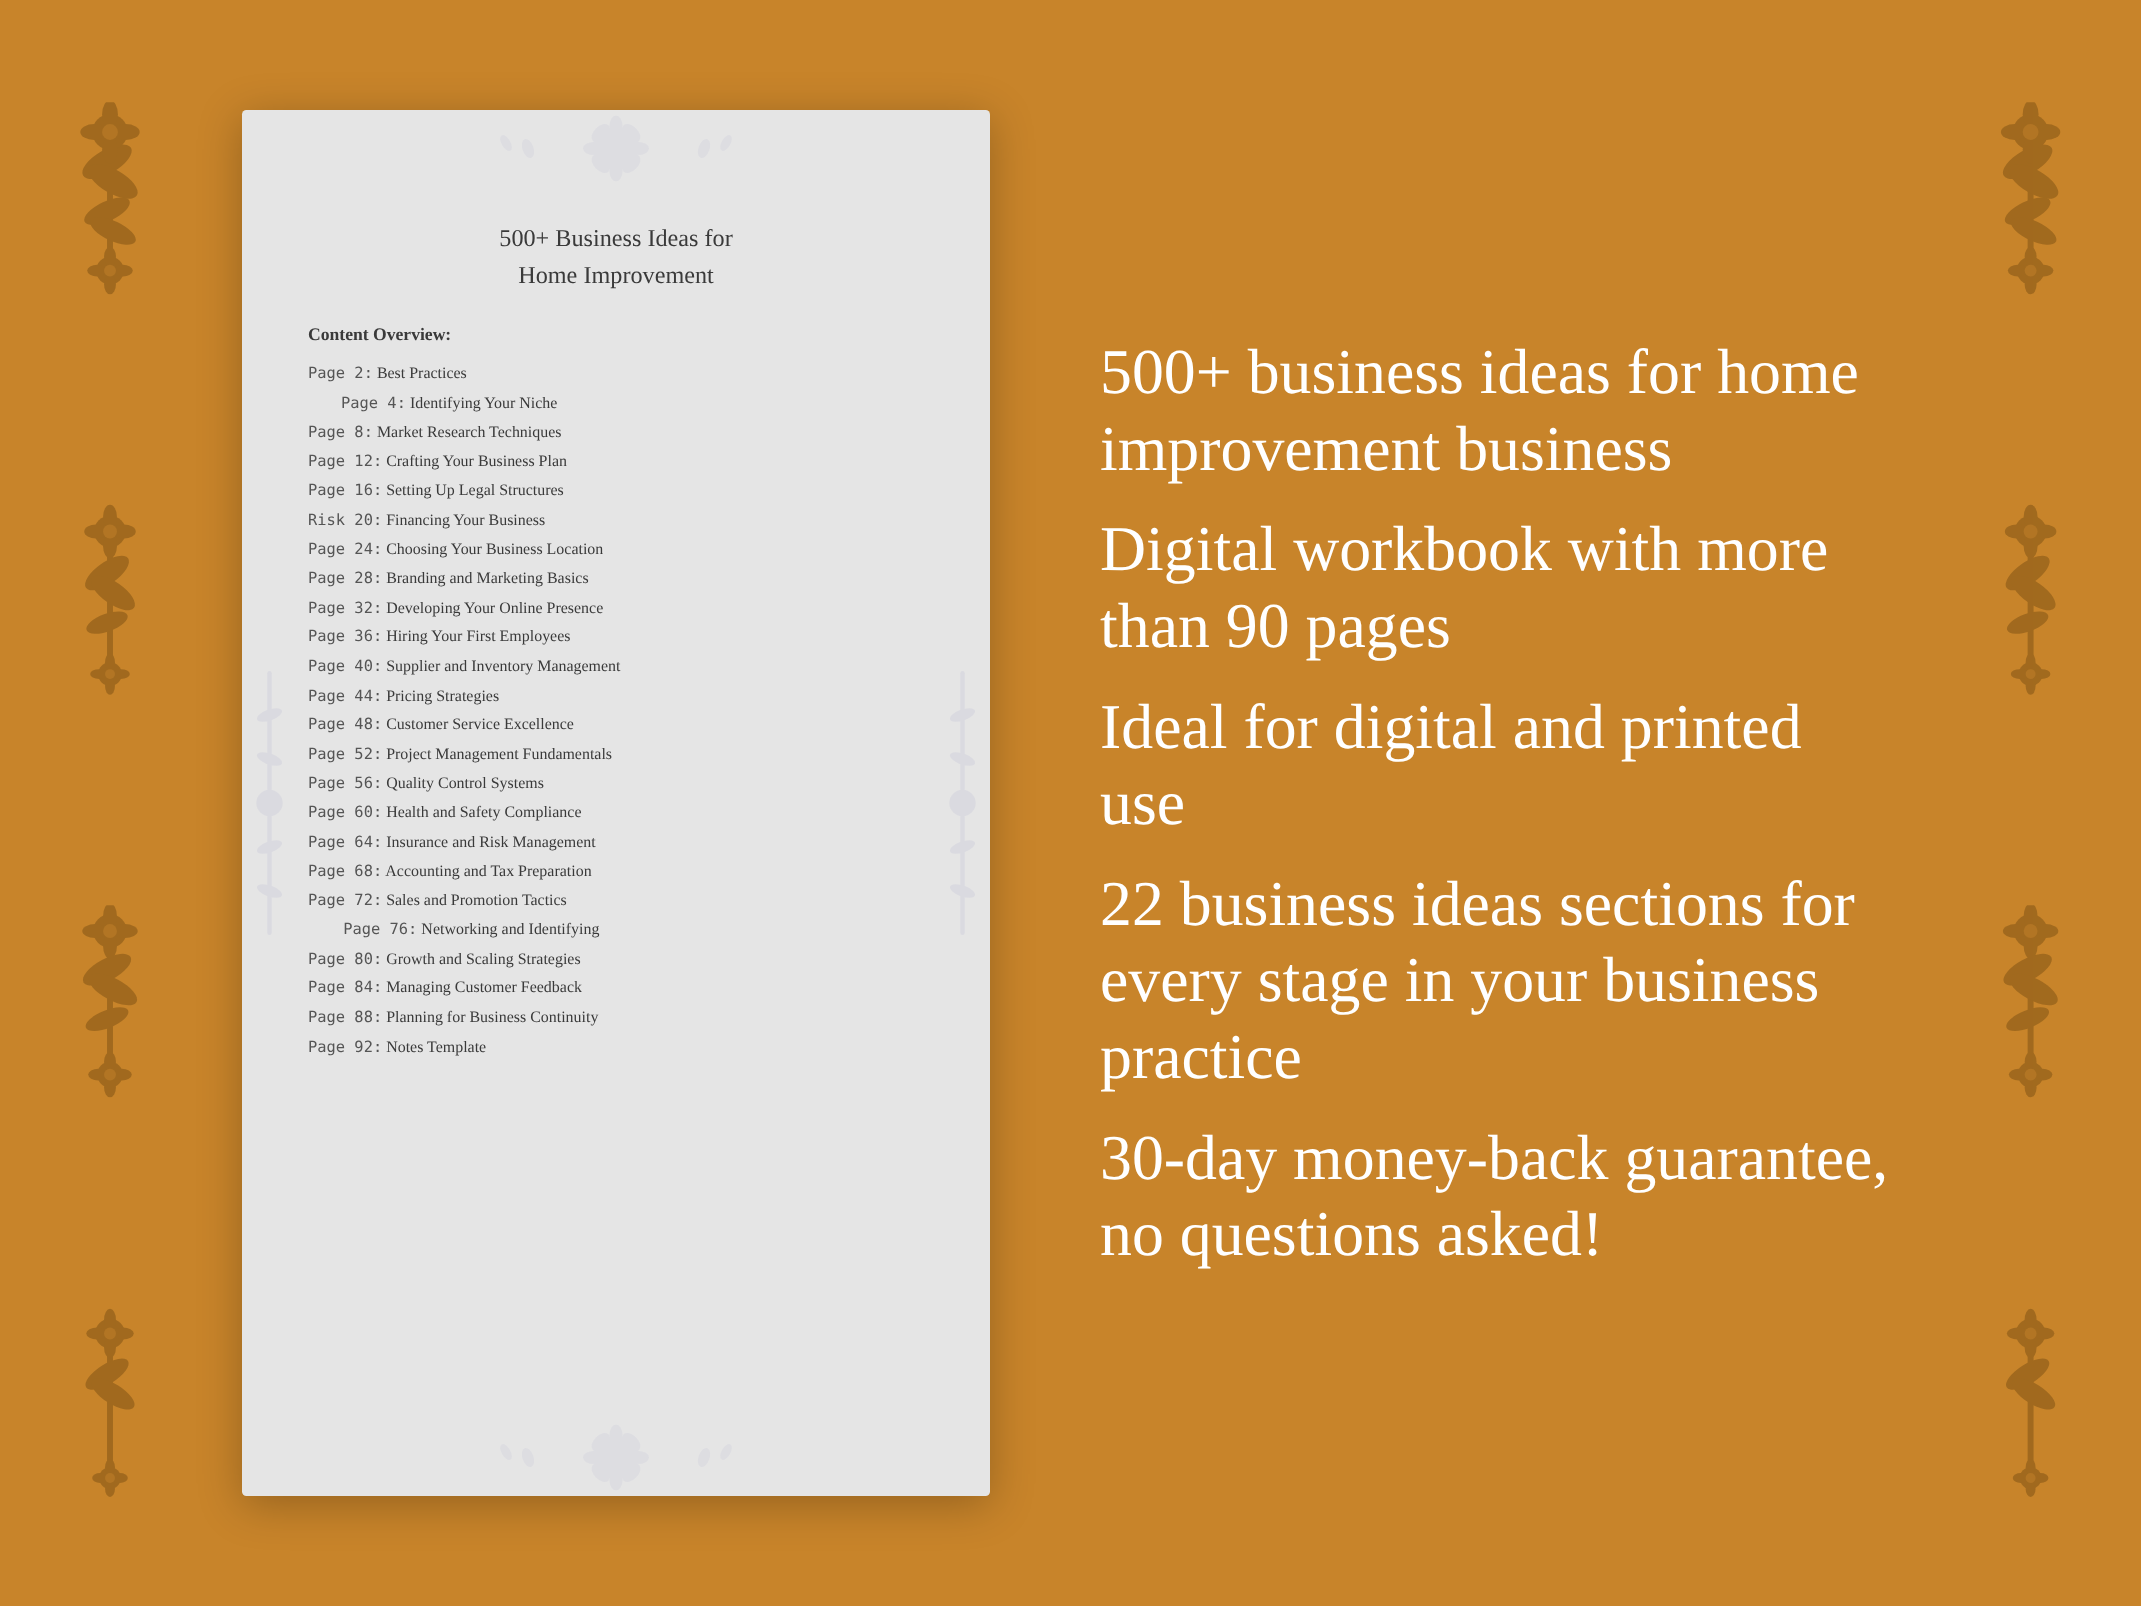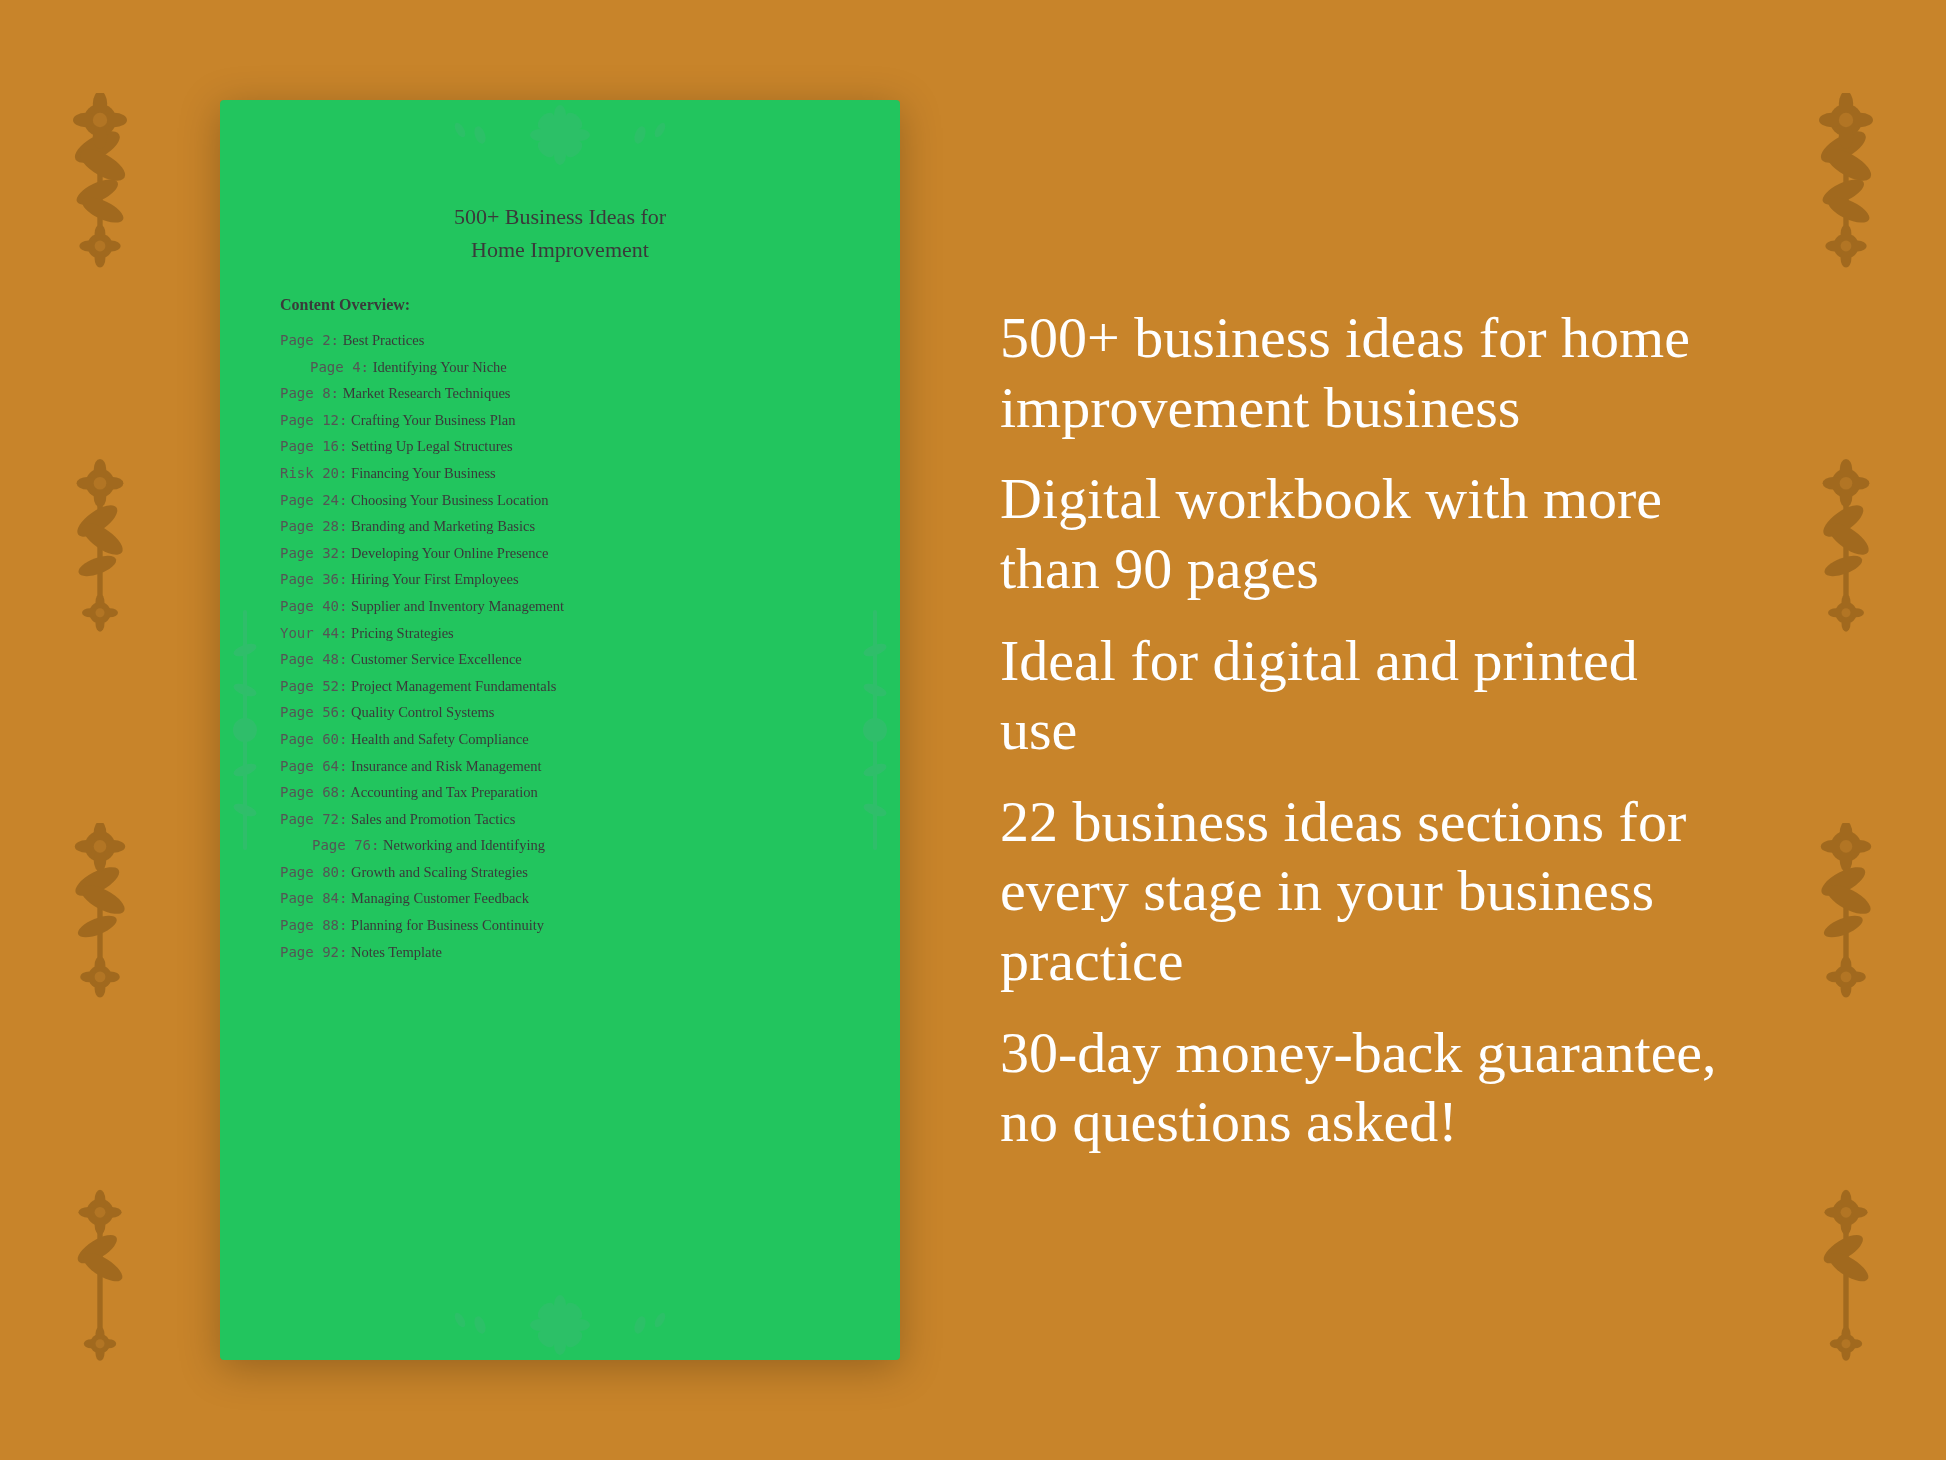--- a/index.html
+++ b/index.html
@@ -62,21 +62,21 @@
       align-items: center;
       justify-content: center;
       gap: 80px;
       padding: 60px 220px;
     }
 
     
     .book-panel {
       width: 680px;
       min-height: 1260px;
-      background: #22c55e;
+      background: #e5e5e5;
       border-radius: 4px;
       box-shadow: 0 8px 40px rgba(0,0,0,0.25);
       padding: 40px 60px 60px 60px;
       position: relative;
       flex-shrink: 0;
     }
 
     .book-top-decoration {
       position: absolute;
       top: 0;
@@ -418,21 +418,21 @@
         <div class="toc-item"><span style="font-family: monospace; font-size: 14px; color: #555; margin-left: 30px;">Page  4:</span> <span style="color: #3a3a3a;">Identifying Your Niche</span></div>
         <div class="toc-item"><span style="font-family: monospace; font-size: 14px; color: #555;">Page  8:</span> <span style="color: #3a3a3a;">Market Research Techniques</span></div>
         <div class="toc-item"><span style="font-family: monospace; font-size: 14px; color: #555;">Page 12:</span> <span style="color: #3a3a3a;">Crafting Your Business Plan</span></div>
         <div class="toc-item"><span style="font-family: monospace; font-size: 14px; color: #555;">Page 16:</span> <span style="color: #3a3a3a;">Setting Up Legal Structures</span></div>
         <div class="toc-item"><span style="font-family: monospace; font-size: 14px; color: #555;">Risk 20:</span> <span style="color: #3a3a3a;">Financing Your Business</span></div>
         <div class="toc-item"><span style="font-family: monospace; font-size: 14px; color: #555;">Page 24:</span> <span style="color: #3a3a3a;">Choosing Your Business Location</span></div>
         <div class="toc-item"><span style="font-family: monospace; font-size: 14px; color: #555;">Page 28:</span> <span style="color: #3a3a3a;">Branding and Marketing Basics</span></div>
         <div class="toc-item"><span style="font-family: monospace; font-size: 14px; color: #555;">Page 32:</span> <span style="color: #3a3a3a;">Developing Your Online Presence</span></div>
         <div class="toc-item"><span style="font-family: monospace; font-size: 14px; color: #555;">Page 36:</span> <span style="color: #3a3a3a;">Hiring Your First Employees</span></div>
         <div class="toc-item"><span style="font-family: monospace; font-size: 14px; color: #555;">Page 40:</span> <span style="color: #3a3a3a;">Supplier and Inventory Management</span></div>
-        <div class="toc-item"><span style="font-family: monospace; font-size: 14px; color: #555;">Your 44:</span> <span style="color: #3a3a3a;">Pricing Strategies</span></div>
+        <div class="toc-item"><span style="font-family: monospace; font-size: 14px; color: #555;">Page 44:</span> <span style="color: #3a3a3a;">Pricing Strategies</span></div>
         <div class="toc-item"><span style="font-family: monospace; font-size: 14px; color: #555;">Page 48:</span> <span style="color: #3a3a3a;">Customer Service Excellence</span></div>
         <div class="toc-item"><span style="font-family: monospace; font-size: 14px; color: #555;">Page 52:</span> <span style="color: #3a3a3a;">Project Management Fundamentals</span></div>
         <div class="toc-item"><span style="font-family: monospace; font-size: 14px; color: #555;">Page 56:</span> <span style="color: #3a3a3a;">Quality Control Systems</span></div>
         <div class="toc-item"><span style="font-family: monospace; font-size: 14px; color: #555;">Page 60:</span> <span style="color: #3a3a3a;">Health and Safety Compliance</span></div>
         <div class="toc-item"><span style="font-family: monospace; font-size: 14px; color: #555;">Page 64:</span> <span style="color: #3a3a3a;">Insurance and Risk Management</span></div>
         <div class="toc-item"><span style="font-family: monospace; font-size: 14px; color: #555;">Page 68:</span> <span style="color: #3a3a3a;">Accounting and Tax Preparation</span></div>
         <div class="toc-item"><span style="font-family: monospace; font-size: 14px; color: #555;">Page 72:</span> <span style="color: #3a3a3a;">Sales and Promotion Tactics</span></div>
         <div class="toc-item"><span style="font-family: monospace; font-size: 14px; color: #555; margin-left: 32px;">Page 76:</span> <span style="color: #3a3a3a;">Networking and Identifying</span></div>
         <div class="toc-item"><span style="font-family: monospace; font-size: 14px; color: #555;">Page 80:</span> <span style="color: #3a3a3a;">Growth and Scaling Strategies</span></div>
         <div class="toc-item"><span style="font-family: monospace; font-size: 14px; color: #555;">Page 84:</span> <span style="color: #3a3a3a;">Managing Customer Feedback</span></div>

